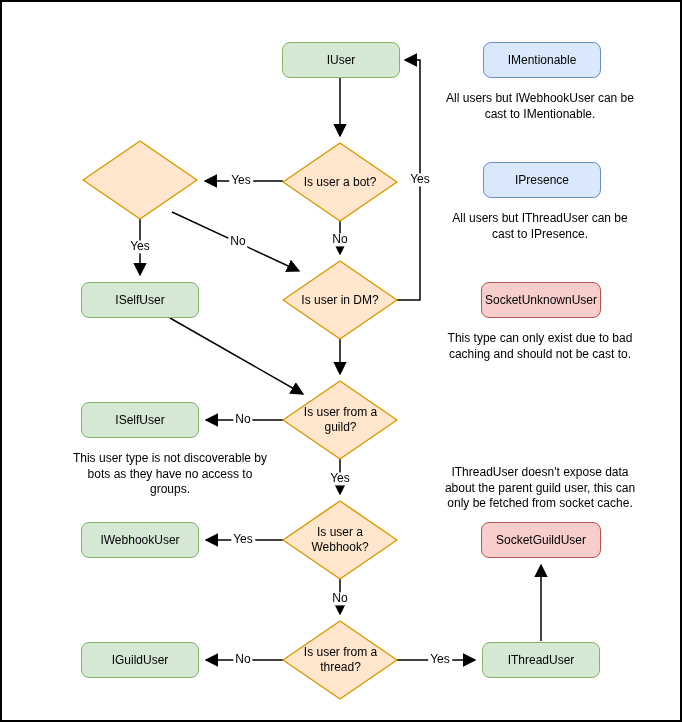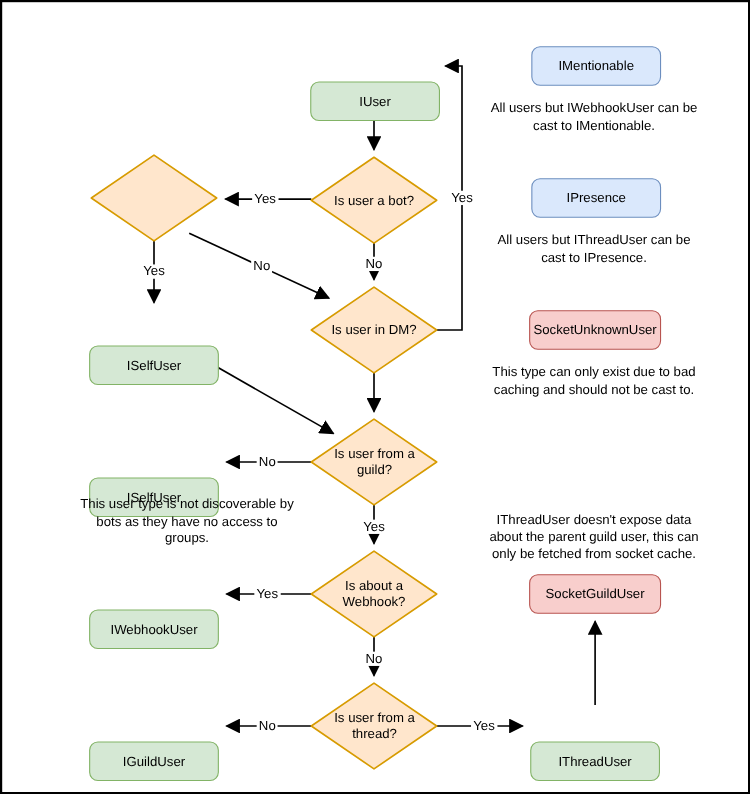--- a/index.html
+++ b/index.html
@@ -26,21 +26,21 @@
     border-radius: 8px;
     border: 1.5px solid;
     display: flex;
     align-items: center;
     justify-content: center;
     font-size: 12px;
     color: #000;
     z-index: 2;
     text-align: center;
   }
-  .node-green { background:#d5e8d4; border-color:#82b366;margin-top:32px; }
+  .node-green { background:#d5e8d4; border-color:#82b366; }
   .node-blue  { background:#dae8fc; border-color:#6c8ebf; }
   .node-red   { background:#f8cecc; border-color:#b85450; }
   .decision-label {
     position: absolute;
     display: flex;
     align-items: center;
     justify-content: center;
     text-align: center;
     font-size: 12px;
     line-height: 1.25;
@@ -113,21 +113,21 @@
   <div class="node node-green" style="left:81px;  top:282px;">ISelfUser</div>
   <div class="node node-green" style="left:81px;  top:402px;">ISelfUser</div>
   <div class="node node-green" style="left:81px;  top:522px;">IWebhookUser</div>
   <div class="node node-green" style="left:81px;  top:642px;">IGuildUser</div>
   <div class="node node-red" style="left:481px; top:522px; width:120px;">SocketGuildUser</div>
   <div class="node node-green" style="left:482px; top:642px;">IThreadUser</div>
 
   <div class="decision-label" style="left:283px; top:143px; width:114px; height:78px;">Is user a bot?</div>
   <div class="decision-label" style="left:283px; top:261px; width:114px; height:78px;">Is user in DM?</div>
   <div class="decision-label" style="left:293px; top:381px; width:95px;  height:78px;">Is user from a guild?</div>
-  <div class="decision-label" style="left:300px; top:501px; width:80px;  height:78px;">Is about a Webhook?</div>
+  <div class="decision-label" style="left:300px; top:501px; width:80px;  height:78px;">Is user a Webhook?</div>
   <div class="decision-label" style="left:293px; top:621px; width:95px;  height:78px;">Is user from a thread?</div>
 
   <span class="edge-label" style="left:241px; top:181px;">Yes</span>
   <span class="edge-label" style="left:340px; top:240px;">No</span>
   <span class="edge-label" style="left:140px; top:247px;">Yes</span>
   <span class="edge-label" style="left:238px; top:242px;">No</span>
   <span class="edge-label" style="left:420px; top:180px;">Yes</span>
   <span class="edge-label" style="left:243px; top:420px;">No</span>
   <span class="edge-label" style="left:340px; top:479px;">Yes</span>
   <span class="edge-label" style="left:243px; top:540px;">Yes</span>

